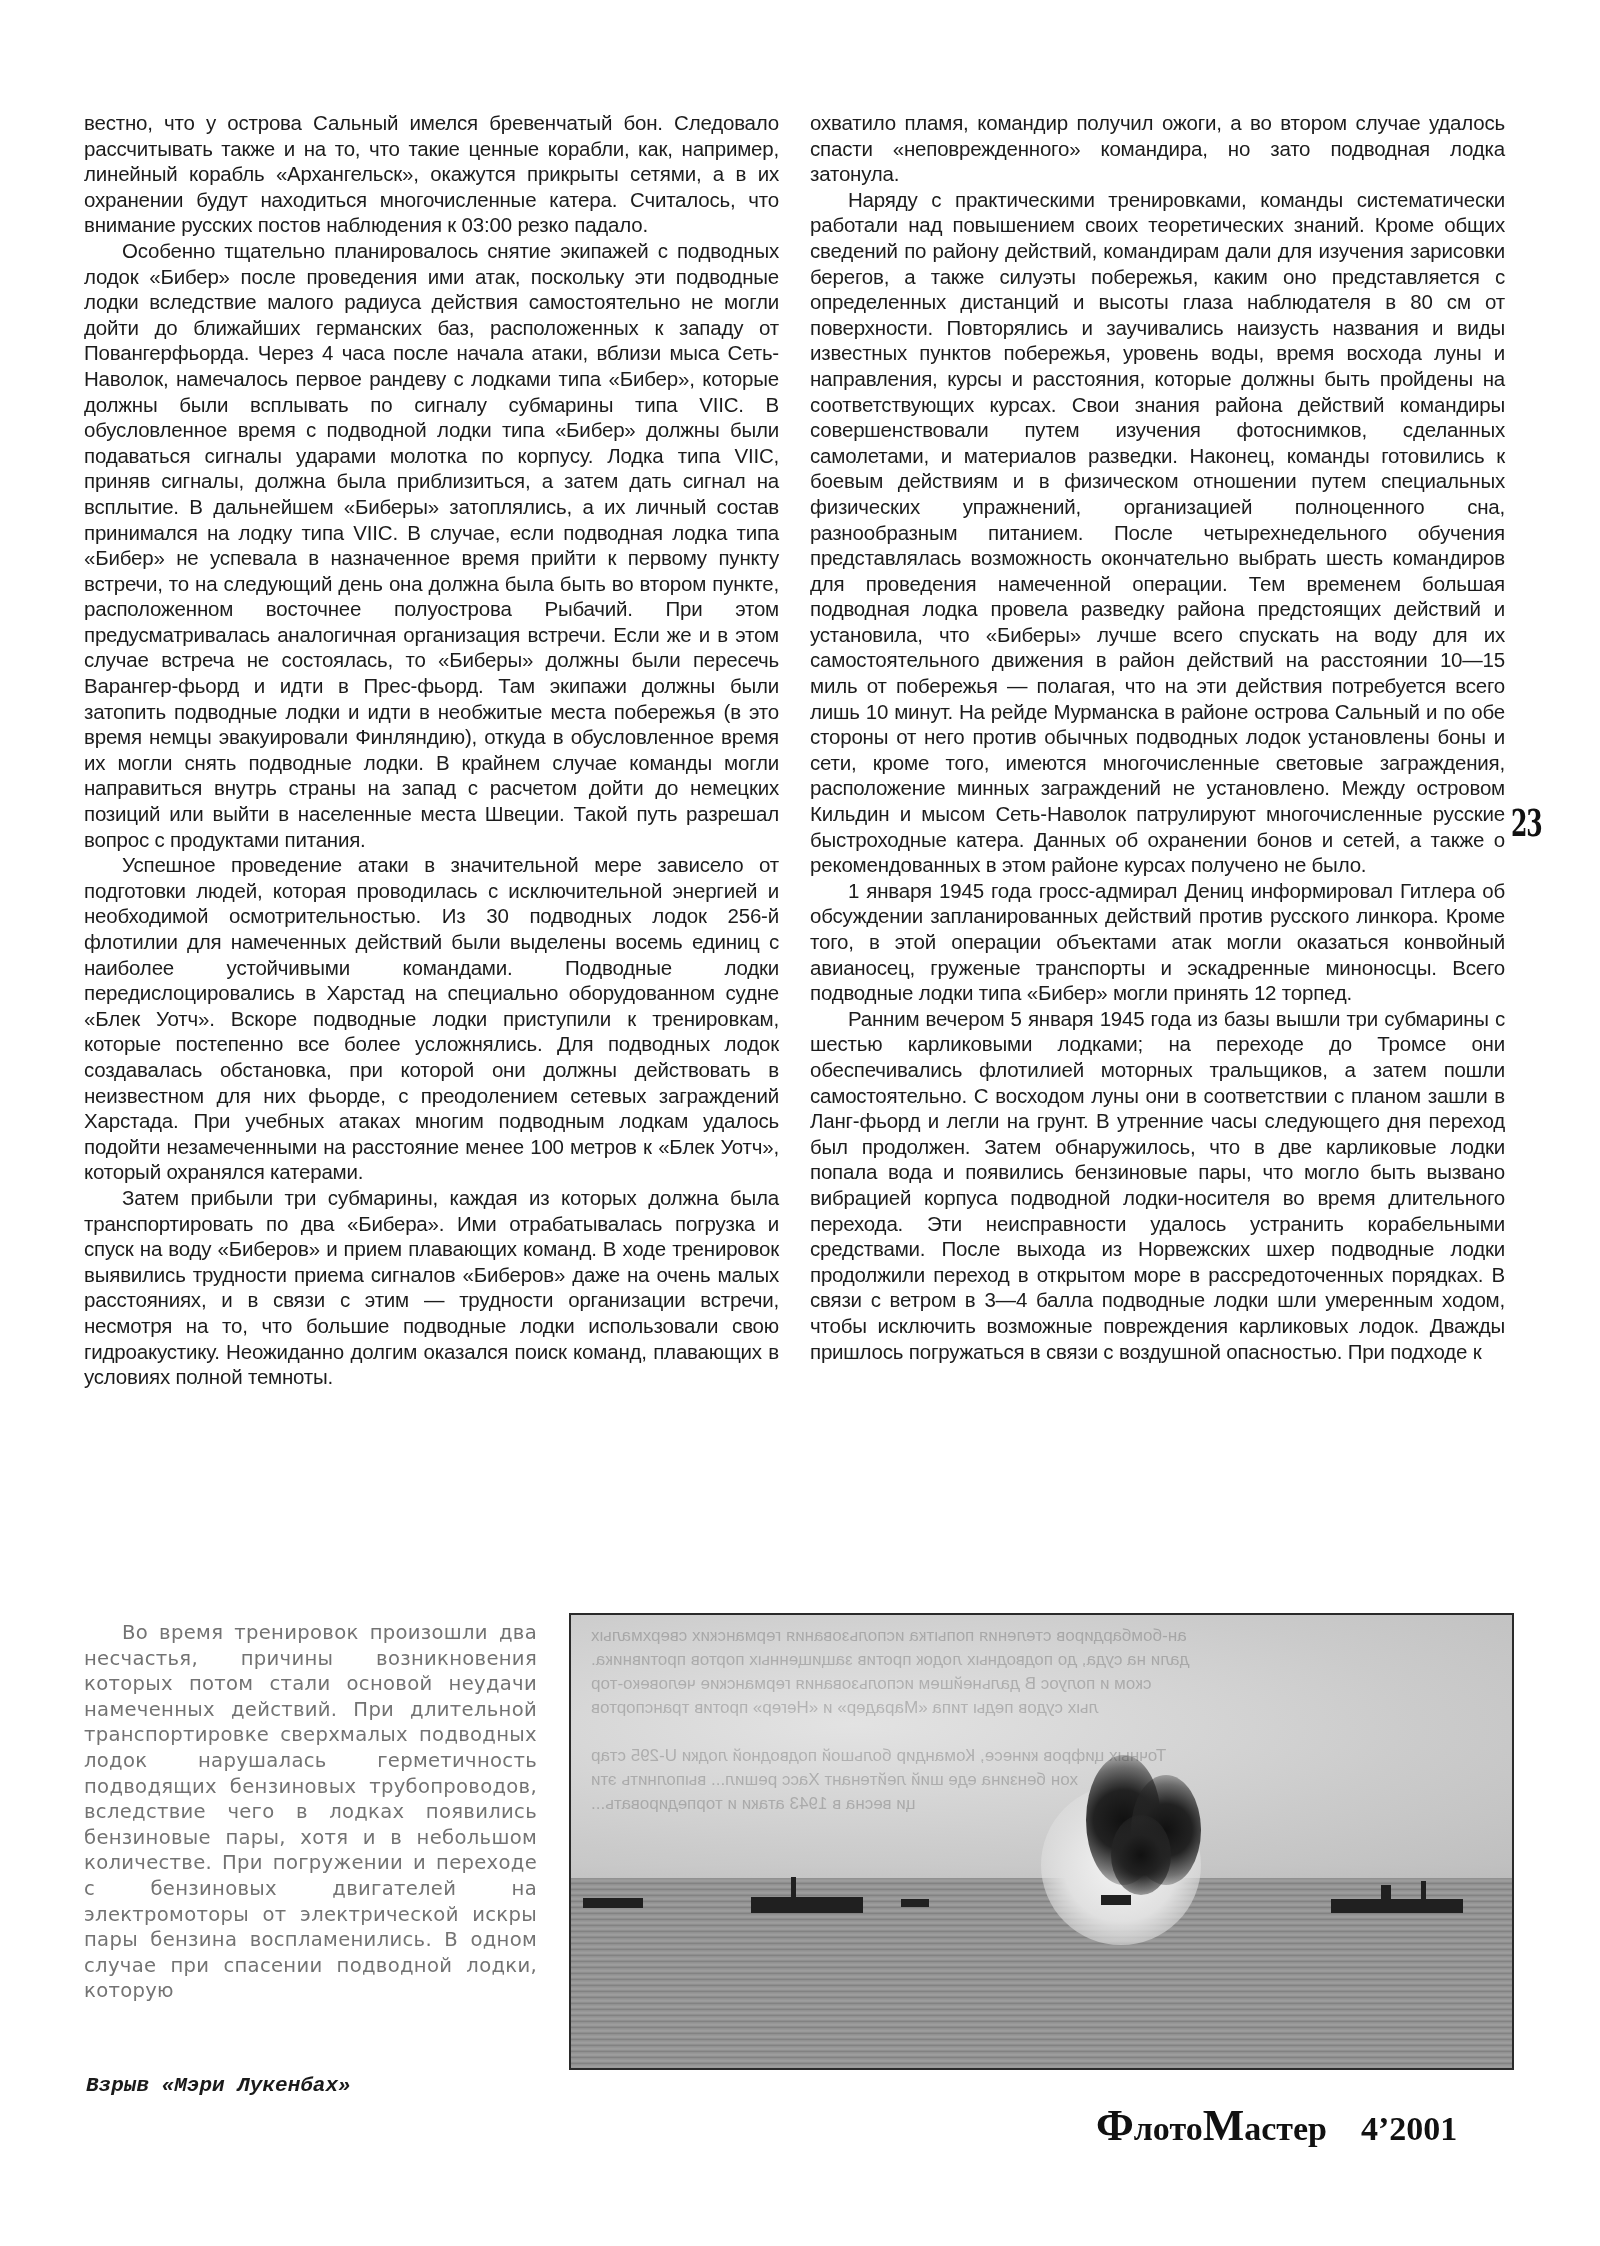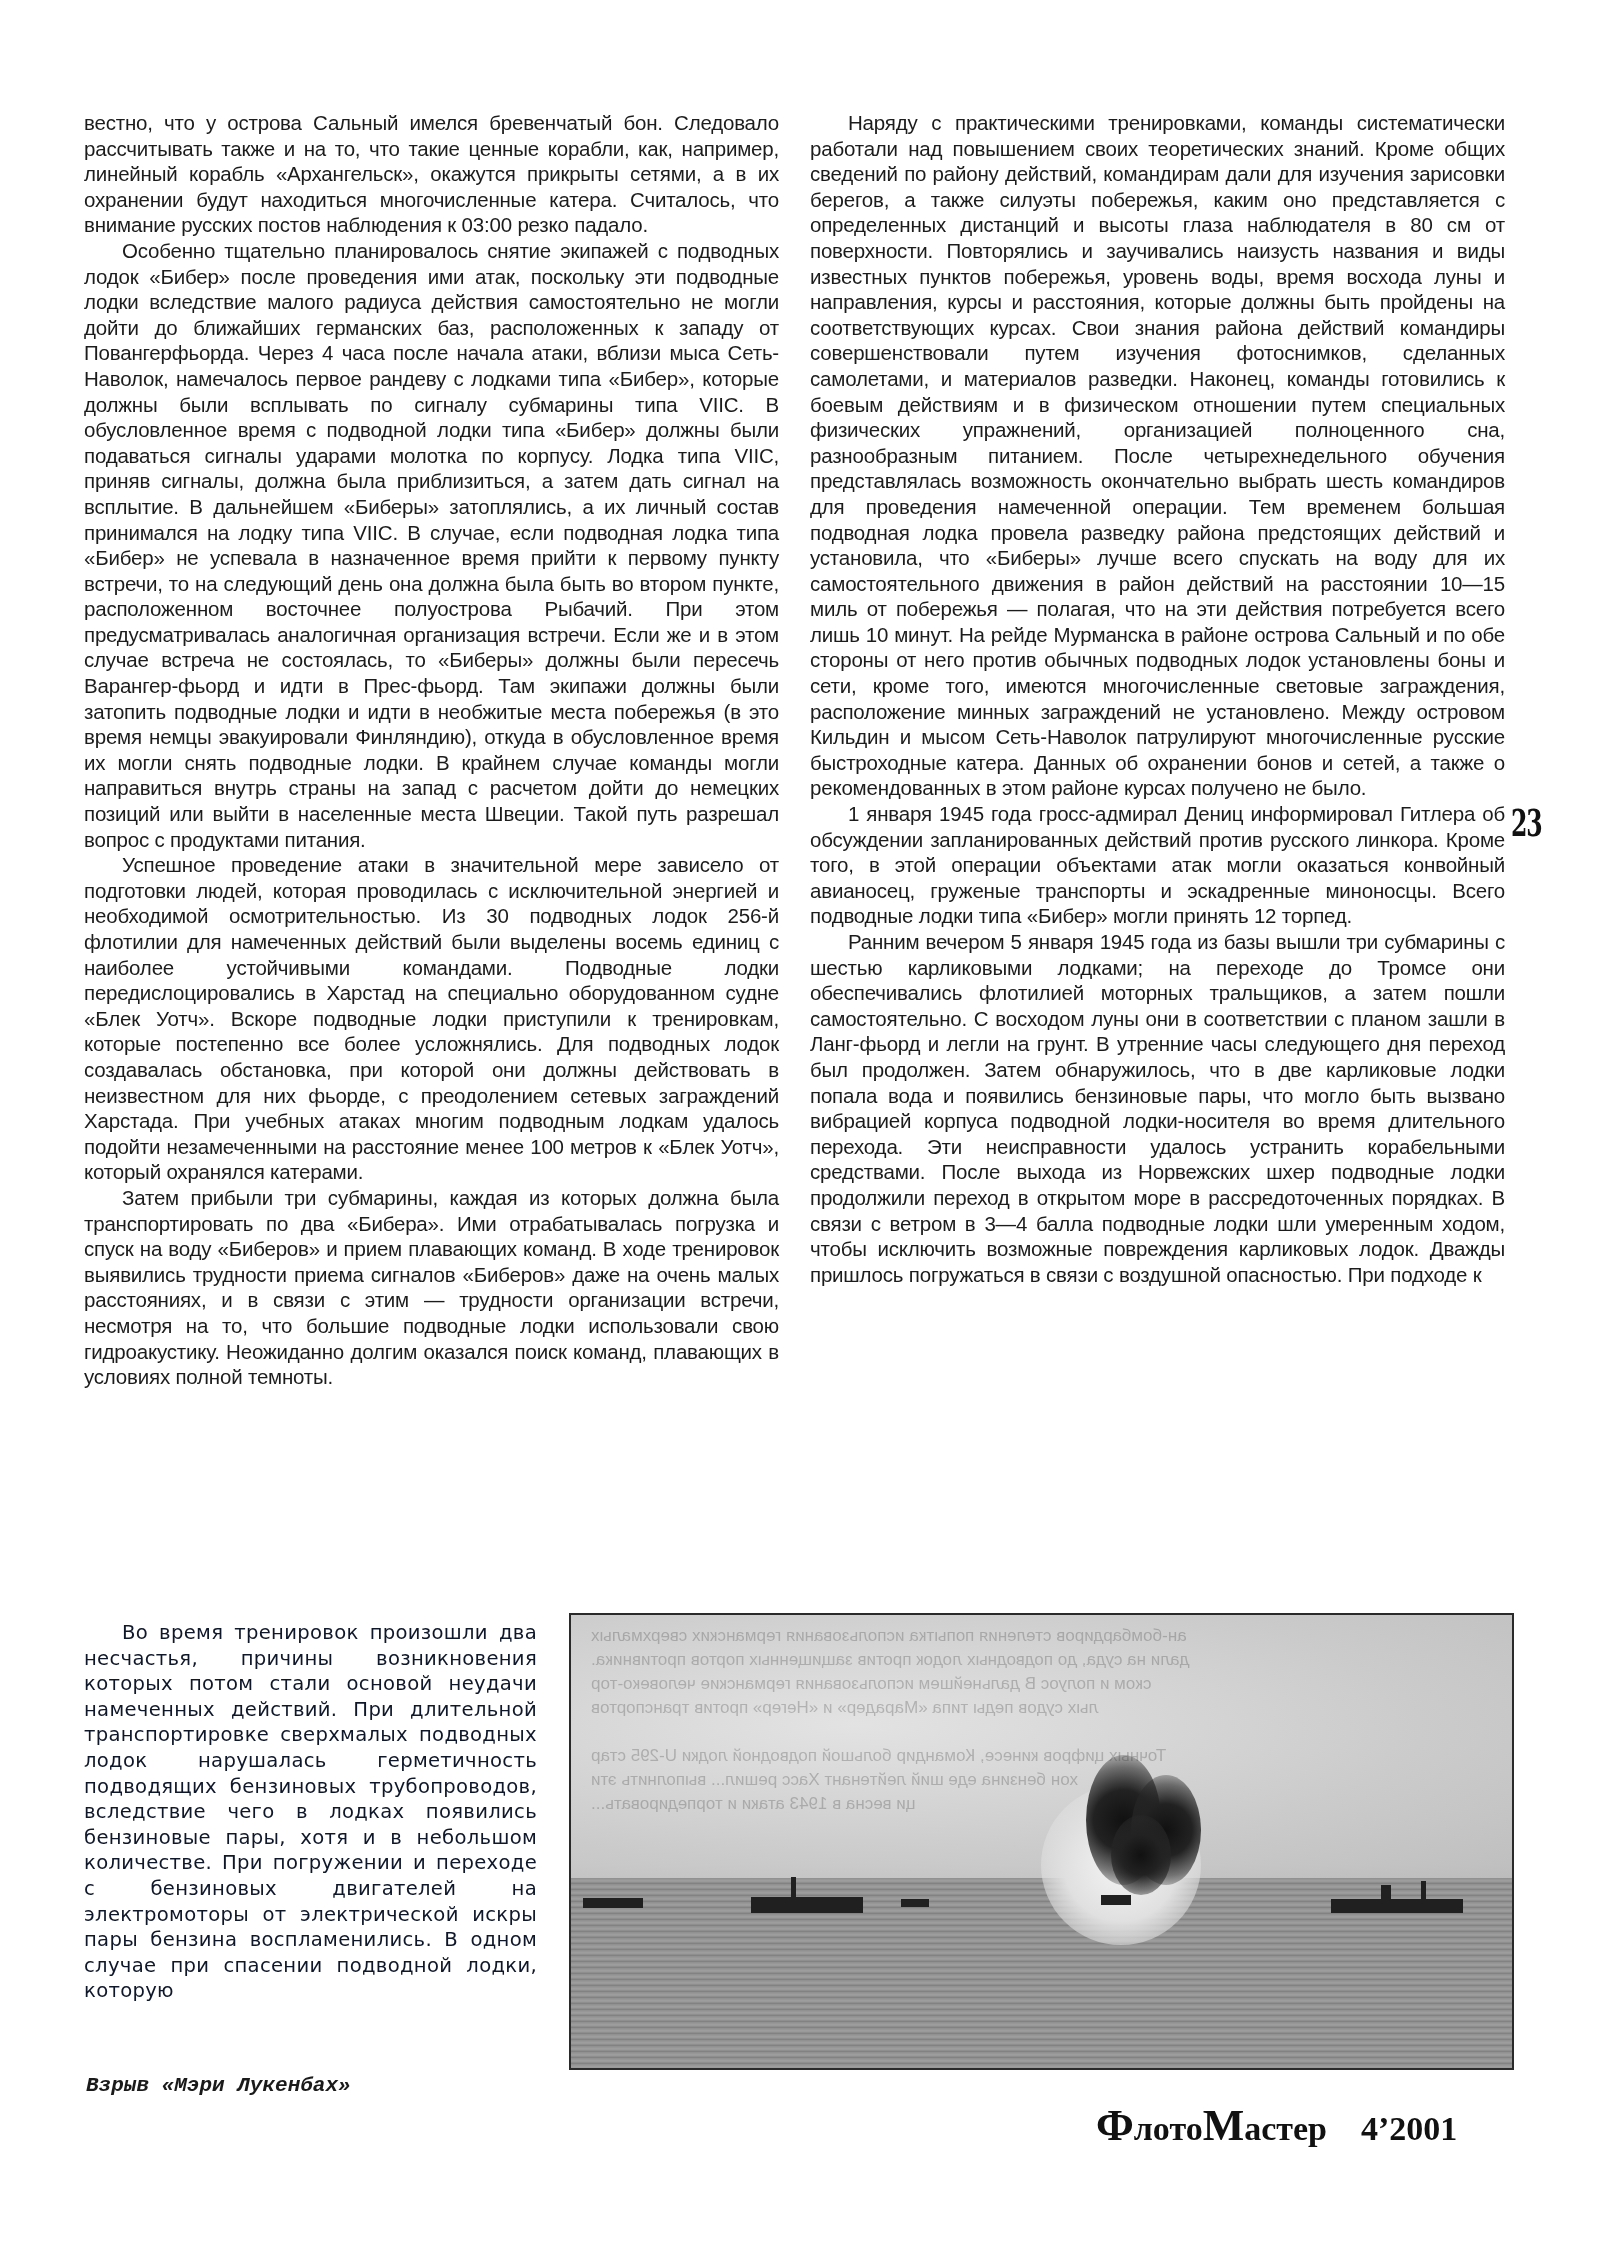--- a/index.html
+++ b/index.html
@@ -3,21 +3,21 @@
   <meta charset="utf-8">
   <style>
     html, body { margin: 0; padding: 0; background: #ffffff; }
     body { width: 1600px; height: 2246px; position: relative; overflow: hidden; color: #1a1a1a; }
     .page { position: absolute; left: 0; top: 0; width: 1460px; height: 2246px; }
     .col { position: absolute; font-family: "Liberation Sans", sans-serif; font-size: 20.5px; line-height: 25.6px; text-align: justify; color: #1c1c1c; letter-spacing: -0.2px; }
     .col p { margin: 0; text-indent: 0; }
     .col p.ind { text-indent: 38px; }
     .col-left { left: 84px; top: 110px; width: 695px; }
     .col-right { left: 810px; top: 110px; width: 695px; }
-    .col-left-narrow { position: absolute; left: 84px; top: 1620px; width: 453px; font-family: "DejaVu Sans", sans-serif; font-size: 19.6px; line-height: 25.6px; text-align: justify; color: #0f172a; letter-spacing: 0.3px; }
+    .col-left-narrow { position: absolute; left: 84px; top: 1620px; width: 453px; font-family: "DejaVu Sans", sans-serif; font-size: 19.6px; line-height: 25.6px; text-align: justify; color: #737373; letter-spacing: 0.3px; }
     .col-left-narrow p { margin: 0; }
     .col-left-narrow p.ind { text-indent: 38px; }
     .photo { position: absolute; left: 569px; top: 1613px; width: 945px; height: 457px; border: 2px solid #2a2a2a; box-sizing: border-box; overflow: hidden;
       background: linear-gradient(180deg, #cfcfcf 0%, #d9d9d9 30%, #cbcbcb 55%, #9a9a9a 62%, #8c8c8c 75%, #7a7a7a 100%); }
     .photo .sky { position: absolute; left: 0; top: 0; width: 100%; height: 60%; background: radial-gradient(ellipse at 30% 40%, #e4e4e4 0%, #cacaca 60%, #bcbcbc 100%); opacity: 0.9; }
     .photo .sea { position: absolute; left: 0; top: 58%; width: 100%; height: 42%; background: repeating-linear-gradient(180deg, #8e8e8e 0px, #a0a0a0 3px, #7c7c7c 6px); }
     .ship { position: absolute; background: #202020; }
     .smoke { position: absolute; border-radius: 50%; background: radial-gradient(circle, #111 0%, #222 40%, rgba(40,40,40,0.6) 70%, rgba(60,60,60,0) 100%); }
     .flash { position: absolute; border-radius: 50%; background: radial-gradient(circle, #f4f4f4 0%, #e0e0e0 50%, rgba(220,220,220,0) 100%); }
     .ghost-text { position: absolute; font-family: "Liberation Sans", sans-serif; font-size: 17px; line-height: 22px; color: rgba(60,60,60,0.28); transform: scaleX(-1); white-space: nowrap; }
@@ -38,20 +38,21 @@
     <p class="ind">Особенно тщательно планировалось снятие экипажей с подводных лодок «Бибер» после проведения ими атак, поскольку эти подводные лодки вследствие малого радиуса действия самостоятельно не могли дойти до ближайших германских баз, расположенных к западу от Повангерфьорда. Через 4 часа после начала атаки, вблизи мыса Сеть-Наволок, намечалось первое рандеву с лодками типа «Бибер», которые должны были всплывать по сигналу субмарины типа VIIC. В обусловленное время с подводной лодки типа «Бибер» должны были подаваться сигналы ударами молотка по корпусу. Лодка типа VIIC, приняв сигналы, должна была приблизиться, а затем дать сигнал на всплытие. В дальнейшем «Биберы» затоплялись, а их личный состав принимался на лодку типа VIIC. В случае, если подводная лодка типа «Бибер» не успевала в назначенное время прийти к первому пункту встречи, то на следующий день она должна была быть во втором пункте, расположенном восточнее полуострова Рыбачий. При этом предусматривалась аналогичная организация встречи. Если же и в этом случае встреча не состоялась, то «Биберы» должны были пересечь Варангер-фьорд и идти в Прес-фьорд. Там экипажи должны были затопить подводные лодки и идти в необжитые места побережья (в это время немцы эвакуировали Финляндию), откуда в обусловленное время их могли снять подводные лодки. В крайнем случае команды могли направиться внутрь страны на запад с расчетом дойти до немецких позиций или выйти в населенные места Швеции. Такой путь разрешал вопрос с продуктами питания.</p>
     <p class="ind">Успешное проведение атаки в значительной мере зависело от подготовки людей, которая проводилась с исключительной энергией и необходимой осмотрительностью. Из 30 подводных лодок 256-й флотилии для намеченных действий были выделены восемь единиц с наиболее устойчивыми командами. Подводные лодки передислоцировались в Харстад на специально оборудованном судне «Блек Уотч». Вскоре подводные лодки приступили к тренировкам, которые постепенно все более усложнялись. Для подводных лодок создавалась обстановка, при которой они должны действовать в неизвестном для них фьорде, с преодолением сетевых заграждений Харстада. При учебных атаках многим подводным лодкам удалось подойти незамеченными на расстояние менее 100 метров к «Блек Уотч», который охранялся катерами.</p>
     <p class="ind">Затем прибыли три субмарины, каждая из которых должна была транспортировать по два «Бибера». Ими отрабатывалась погрузка и спуск на воду «Биберов» и прием плавающих команд. В ходе тренировок выявились трудности приема сигналов «Биберов» даже на очень малых расстояниях, и в связи с этим — трудности организации встречи, несмотря на то, что большие подводные лодки использовали свою гидроакустику. Неожиданно долгим оказался поиск команд, плавающих в условиях полной темноты.</p>
   </div>
 
   <div class="col-left-narrow">
     <p class="ind">Во время тренировок произошли два несчастья, причины возникновения которых потом стали основой неудачи намеченных действий. При длительной транспортировке сверхмалых подводных лодок нарушалась герметичность подводящих бензиновых трубопроводов, вследствие чего в лодках появились бензиновые пары, хотя и в небольшом количестве. При погружении и переходе с бензиновых двигателей на электромоторы от электрической искры пары бензина воспламенились. В одном случае при спасении подводной лодки, которую</p>
   </div>
 
   <div class="col col-right">
+    <p>охватило пламя, командир получил ожоги, а во втором случае удалось спасти «неповрежденного» командира, но зато подводная лодка затонула.</p>
     <p class="ind">Наряду с практическими тренировками, команды систематически работали над повышением своих теоретических знаний. Кроме общих сведений по району действий, командирам дали для изучения зарисовки берегов, а также силуэты побережья, каким оно представляется с определенных дистанций и высоты глаза наблюдателя в 80 см от поверхности. Повторялись и заучивались наизусть названия и виды известных пунктов побережья, уровень воды, время восхода луны и направления, курсы и расстояния, которые должны быть пройдены на соответствующих курсах. Свои знания района действий командиры совершенствовали путем изучения фотоснимков, сделанных самолетами, и материалов разведки. Наконец, команды готовились к боевым действиям и в физическом отношении путем специальных физических упражнений, организацией полноценного сна, разнообразным питанием. После четырехнедельного обучения представлялась возможность окончательно выбрать шесть командиров для проведения намеченной операции. Тем временем большая подводная лодка провела разведку района предстоящих действий и установила, что «Биберы» лучше всего спускать на воду для их самостоятельного движения в район действий на расстоянии 10—15 миль от побережья — полагая, что на эти действия потребуется всего лишь 10 минут. На рейде Мурманска в районе острова Сальный и по обе стороны от него против обычных подводных лодок установлены боны и сети, кроме того, имеются многочисленные световые заграждения, расположение минных заграждений не установлено. Между островом Кильдин и мысом Сеть-Наволок патрулируют многочисленные русские быстроходные катера. Данных об охранении бонов и сетей, а также о рекомендованных в этом районе курсах получено не было.</p>
     <p class="ind">1 января 1945 года гросс-адмирал Дениц информировал Гитлера об обсуждении запланированных действий против русского линкора. Кроме того, в этой операции объектами атак могли оказаться конвойный авианосец, груженые транспорты и эскадренные миноносцы. Всего подводные лодки типа «Бибер» могли принять 12 торпед.</p>
     <p class="ind">Ранним вечером 5 января 1945 года из базы вышли три субмарины с шестью карликовыми лодками; на переходе до Тромсе они обеспечивались флотилией моторных тральщиков, а затем пошли самостоятельно. С восходом луны они в соответствии с планом зашли в Ланг-фьорд и легли на грунт. В утренние часы следующего дня переход был продолжен. Затем обнаружилось, что в две карликовые лодки попала вода и появились бензиновые пары, что могло быть вызвано вибрацией корпуса подводной лодки-носителя во время длительного перехода. Эти неисправности удалось устранить корабельными средствами. После выхода из Норвежских шхер подводные лодки продолжили переход в открытом море в рассредоточенных порядках. В связи с ветром в 3—4 балла подводные лодки шли умеренным ходом, чтобы исключить возможные повреждения карликовых лодок. Дважды пришлось погружаться в связи с воздушной опасностью. При подходе к</p>
   </div>
 
   <div class="page-number">23</div>
 
   <div class="photo">
     <div class="sky"></div>
     <div class="sea"></div>

